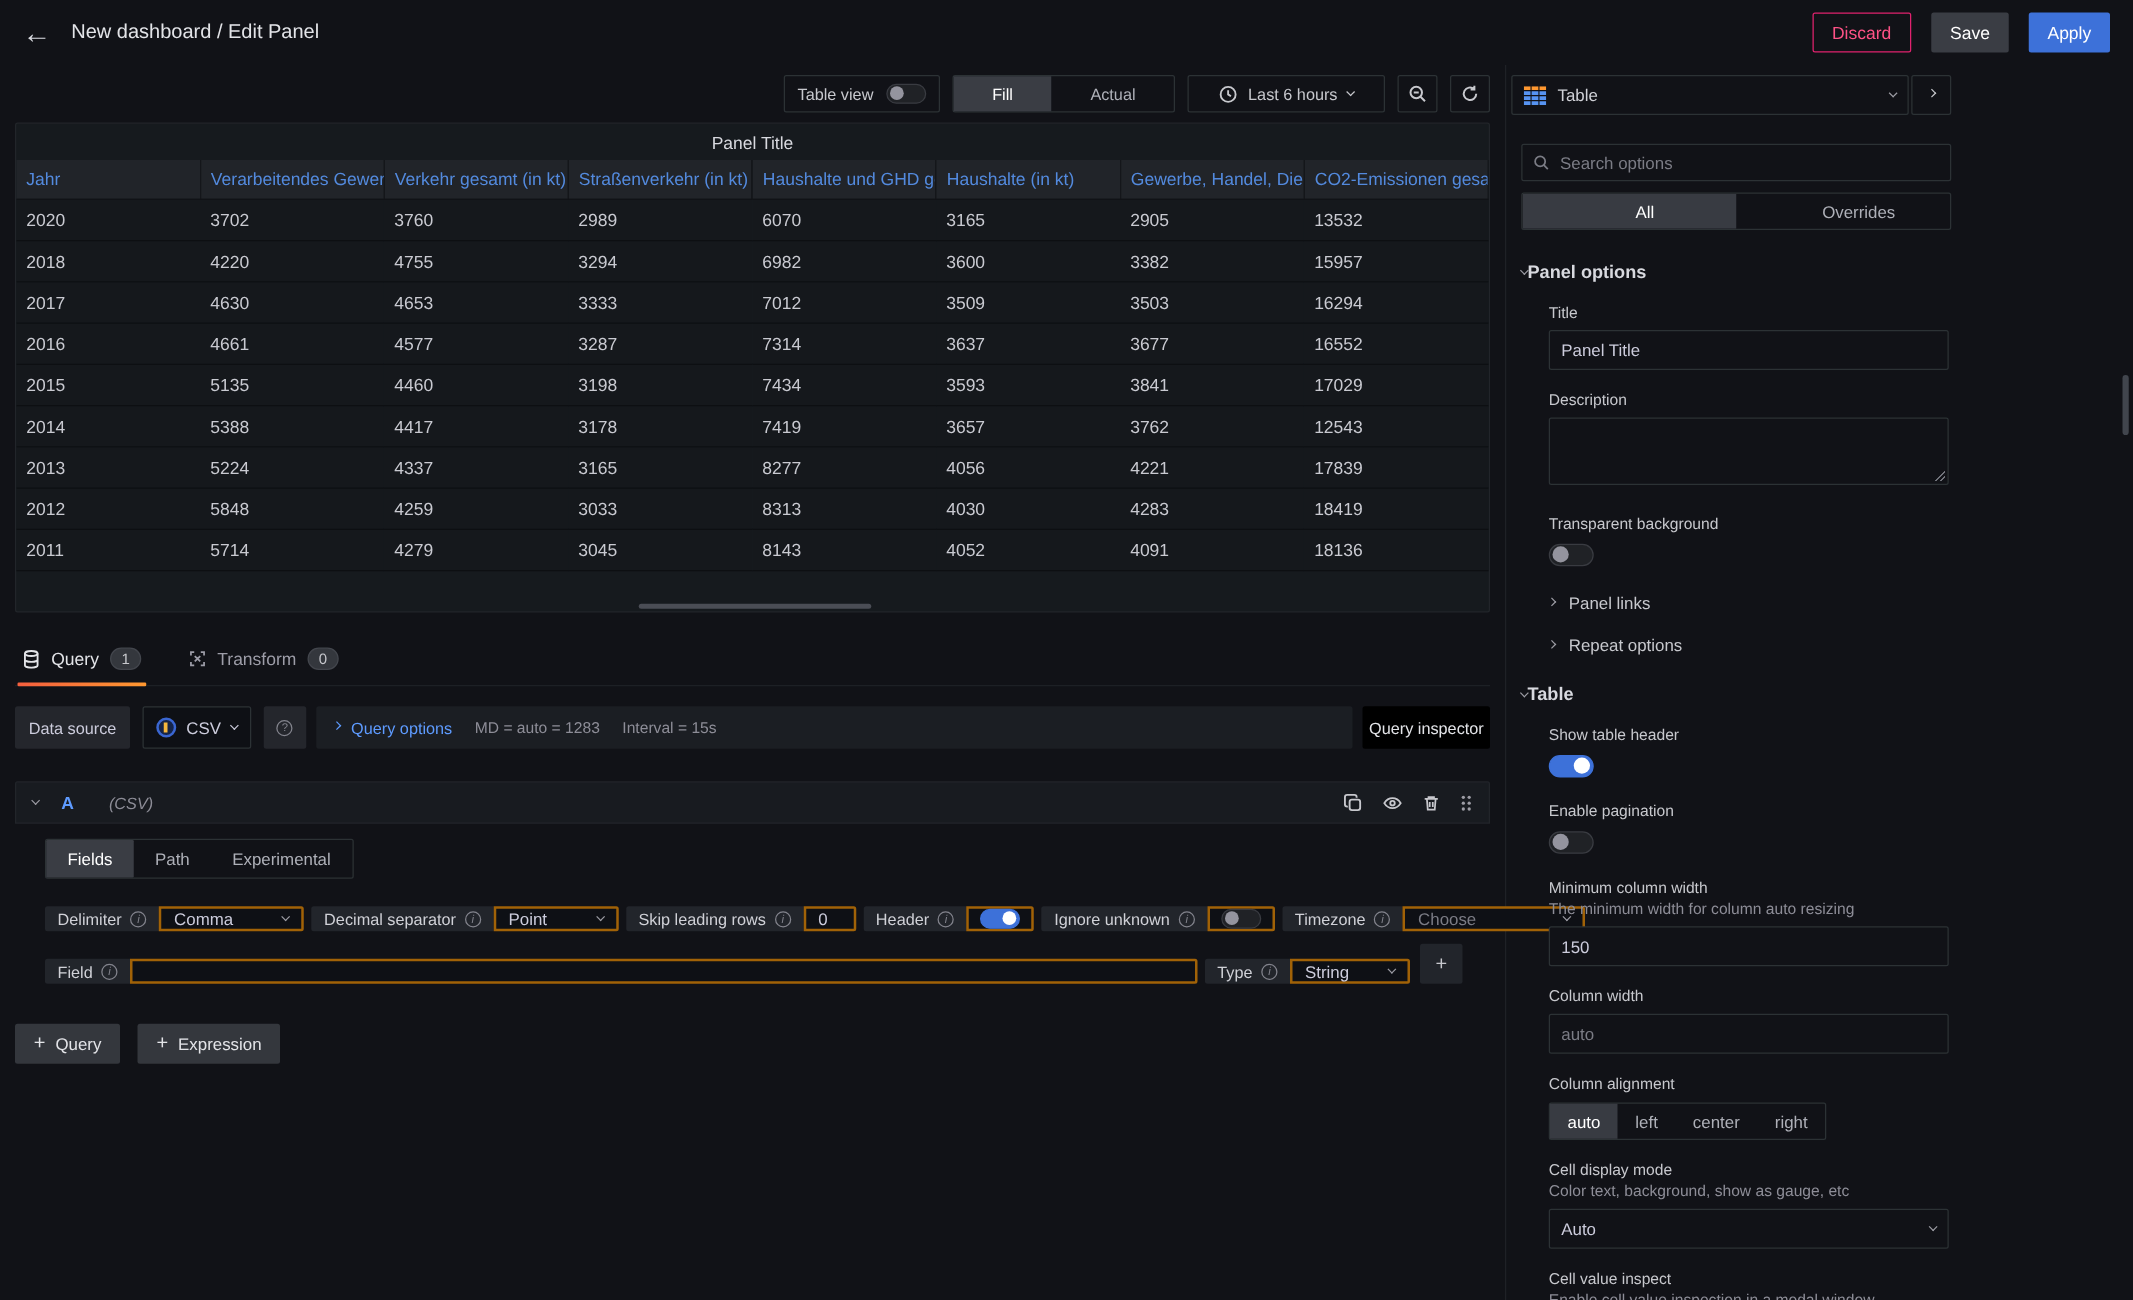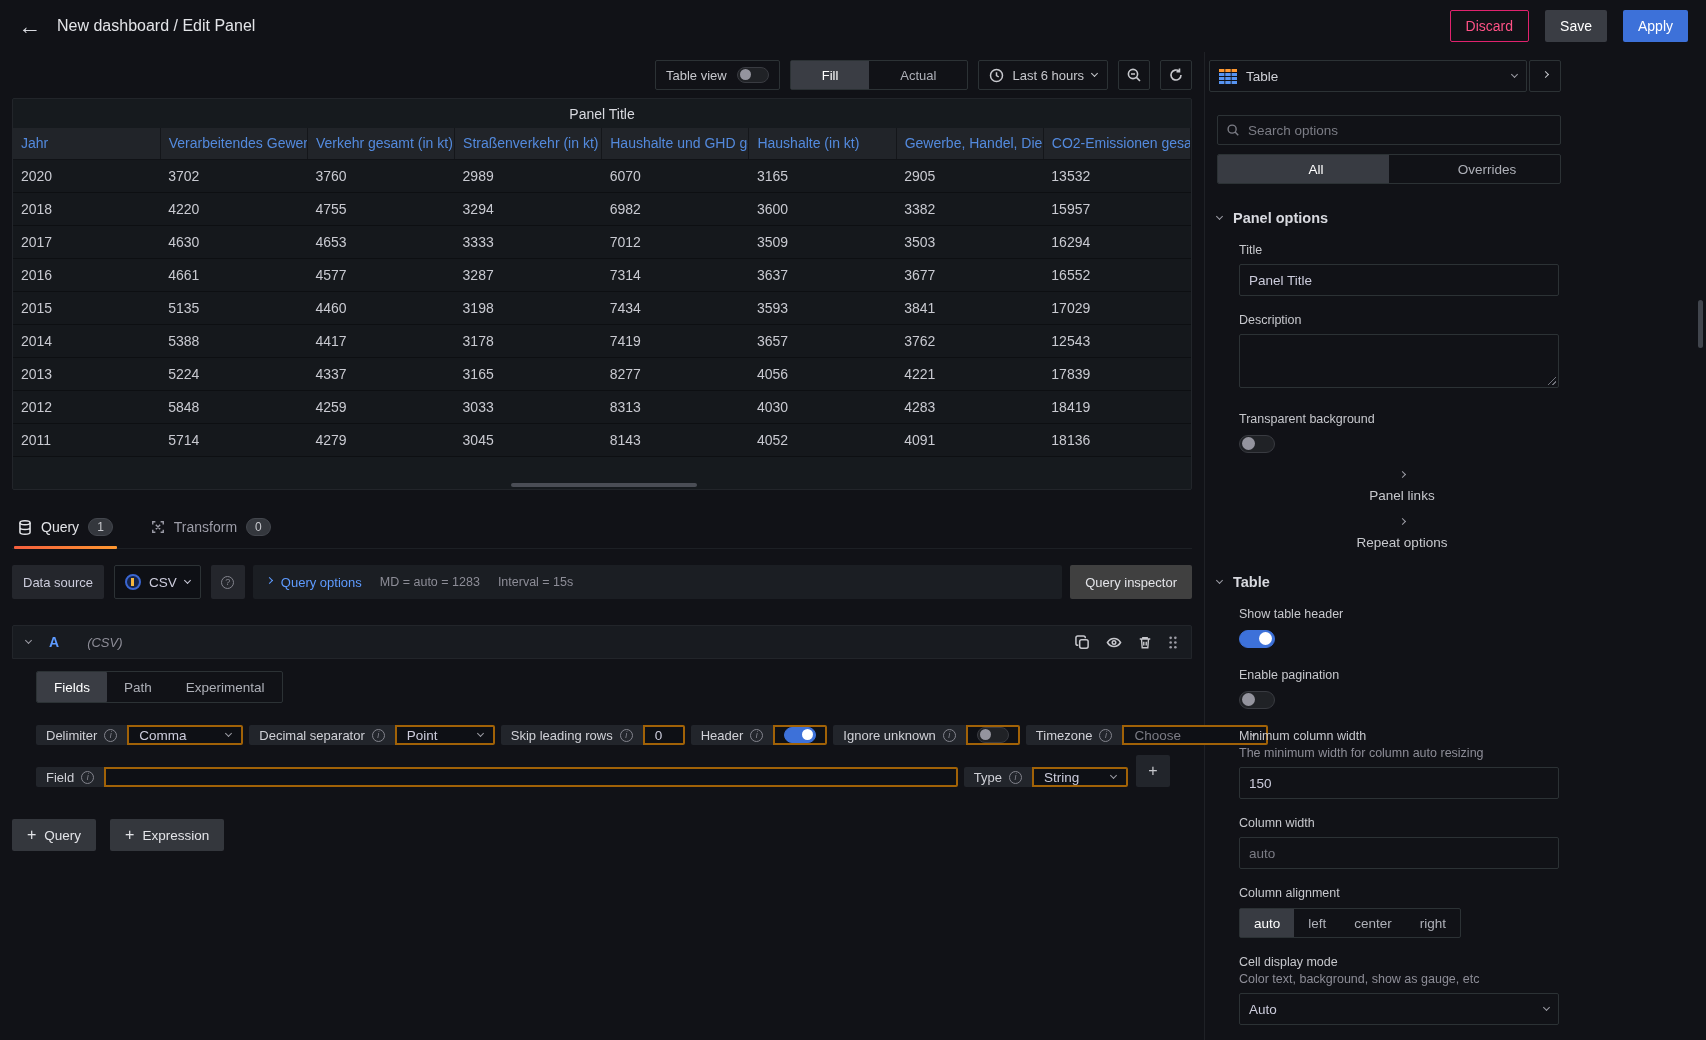--- a/index.html
+++ b/index.html
@@ -35,21 +35,21 @@
   .content { display:flex; height:988px; }
   .main { width:1205px; padding:0 12px; border-right:1px solid #1f2126; position:relative; }
   .sidebar { flex:1; position:relative; padding-left:2px; }
 
   
   .panel-toolbar { height:46px; display:flex; justify-content:flex-end; align-items:center; gap:10px; padding:8px 0; }
   .tb-group { height:30px; border:1px solid #2c3235; border-radius:2px; display:flex; align-items:center; font-size:13px; color:#c7c8cd; background:#111217; }
   .tv-group { padding:0 10px; gap:10px; font-weight:500; }
   .seg { padding:0 31px; height:100%; display:flex; align-items:center; font-weight:500; color:#aeb0b8; cursor:pointer; }
   .seg.active { background:#3a3d44; color:#fff; }
-  .time-group { padding:0 10px; gap:8px; font-weight:500; cursor:pointer; }
+  .time-group { padding:0 24px; gap:8px; font-weight:500; cursor:pointer; }
   .icon-btn { width:32px; justify-content:center; cursor:pointer; color:#c7c8cd; }
   .ic { stroke:#c7c8cd; fill:none; stroke-width:1.6; }
 
   
   .panel { height:392px; background:#161a1e; border:1px solid #22252a; border-radius:2px; position:relative; overflow:hidden; }
   .panel-title { height:29px; display:flex; align-items:center; justify-content:center; font-size:14px; font-weight:500; color:#d8d9df; }
   table { width:100%; border-collapse:collapse; table-layout:fixed; }
   th { background:#212429; color:#538ade; font-weight:500; text-align:left; height:31px; padding:0 8px; border-right:1px solid #14161a; border-bottom:1px solid #101216; white-space:nowrap; overflow:hidden; cursor:pointer; }
   td { height:33px; padding:0 8px; border-bottom:1px solid #0d0f12; color:#c9cad1; background:#15181c; white-space:nowrap; overflow:hidden; }
   .hthumb { position:absolute; bottom:2px; left:498px; width:186px; height:4px; background:#4a4d55; border-radius:2px; }
@@ -64,21 +64,21 @@
   
   .ds-bar { margin-top:16px; display:flex; align-items:stretch; height:34px; gap:8px; }
   .chip { background:#24262c; display:flex; align-items:center; padding:0 11px; border-radius:2px; font-size:13px; font-weight:500; gap:7px; }
   .ds-select { background:#0e1015; border:1px solid #2c3235; border-radius:2px; display:flex; align-items:center; gap:8px; padding:0 10px; margin-left:2px; font-size:13.5px; cursor:pointer; }
   .csv-logo { width:16px; height:16px; border-radius:50%; background:#152448; border:2px solid #3a66d1; position:relative; flex:none; }
   .csv-logo::after { content:""; position:absolute; left:4px; top:2px; width:3px; height:8px; background:#f5b73d; }
   .help-chip { width:34px; justify-content:center; margin-left:2px; cursor:pointer; }
   .ds-rest { flex:1; background:#1b1e23; border-radius:2px; display:flex; align-items:center; gap:18px; padding:0 14px; }
   .qo-link { display:flex; align-items:center; gap:9px; color:#5e9bff; font-size:13px; font-weight:500; cursor:pointer; }
   .ds-stat { color:#8d8d97; font-size:12.5px; }
-  .qi-btn { background:#404040; color:#e3e4e8; border:none; border-radius:2px; padding:0 15px; font-size:13px; font-weight:500; display:flex; align-items:center; cursor:pointer; font-family:inherit; }
+  .qi-btn { background:#000000; color:#e3e4e8; border:none; border-radius:2px; padding:0 5px; font-size:13px; font-weight:500; display:flex; align-items:center; cursor:pointer; font-family:inherit; }
 
   
   .qa-header { margin-top:26px; height:34px; background:#181b20; border:1px solid #22252a; border-radius:2px 2px 0 0; display:flex; align-items:center; padding:0 13px; gap:12px; }
   .refid { color:#5e9bff; font-size:14px; font-weight:600; margin-left:6px; }
   .qtype { color:#8d8d97; font-style:italic; font-size:13px; margin-left:16px; }
   .qa-icons { margin-left:auto; display:flex; gap:16px; align-items:center; color:#9d9da5; }
   .qa-icons svg { cursor:pointer; }
   .qa-body { padding:12px 22px 0 24px; }
   .radio-group { display:inline-flex; border:1px solid #2c3235; border-radius:2px; height:32px; background:#111217; }
   .radio { padding:0 17px; display:flex; align-items:center; font-size:13.5px; color:#aeb0b8; cursor:pointer; }
@@ -99,31 +99,31 @@
   
   .viz-row { display:flex; gap:2px; margin:8px 0 0 2px; width:352px; }
   .viz-picker { flex:1; height:32px; border:1px solid #2c3235; border-radius:2px; display:flex; align-items:center; gap:9px; padding:0 9px; font-size:13.5px; font-weight:500; color:#d0d1d7; cursor:pointer; }
   .viz-picker .chev { margin-left:auto; color:#9d9da5; }
   .viz-expand { width:32px; height:32px; border:1px solid #2c3235; border-radius:2px; display:flex; align-items:center; justify-content:center; color:#c7c8cd; cursor:pointer; }
   .side-search { margin:23px 0 0 10px; width:344px; height:30px; border:1px solid #2c3235; border-radius:2px; display:flex; align-items:center; gap:8px; padding:0 8px; color:#7b7c85; font-size:13.5px; cursor:text; }
   .ao-tabs { margin:9px 0 0 10px; width:344px; height:30px; border:1px solid #2c3235; border-radius:2px; display:flex; overflow:hidden; }
   .ao-tab { flex:1; display:flex; align-items:center; justify-content:center; font-size:13.5px; color:#aeb0b8; cursor:pointer;padding-left:25px; }
   .ao-tab.active { background:#383b42; color:#fff; font-weight:500; }
   .sections { margin:26px 0 0 10px; width:348px; }
-  .section-header { display:flex; align-items:center; gap:11px; font-size:14.5px; font-weight:600; color:#d8d9df; cursor:pointer; }
+  .section-header { display:flex; align-items:center; font-size:14.5px; font-weight:600; color:#d8d9df; cursor:pointer; }
   .section-header .chev { color:#9d9da5; }
   .sec-body { padding-left:22px; }
   .opt-label { font-size:12.5px; font-weight:500; color:#c7c8cd; margin-top:17px; }
   .opt-desc { font-size:12.5px; color:#8d8d97; margin-top:3px; }
   .inp { margin-top:7px; width:320px; height:32px; background:#111217; border:1px solid #2c3235; border-radius:2px; padding:0 9px; font-size:13.5px; color:#ccccdc; display:flex; align-items:center; cursor:text; }
   .inp.ph { color:#7b7c85; }
   .desc-box { height:54px; position:relative; align-items:flex-start; }
   .desc-box::after { content:""; position:absolute; right:2px; bottom:2px; width:9px; height:9px; clip-path:polygon(100% 0,100% 100%,0 100%); background:repeating-linear-gradient(-45deg,transparent,transparent 2px,#70727a 2px,#70727a 3px); }
   .opt-toggle { margin-top:9px; }
-  .collapse-row { display:flex; align-items:center; gap:11px; font-size:13.5px; font-weight:500; color:#c7c8cd; margin-top:19px; cursor:pointer;flex-direction:column; }
+  .collapse-row { display:flex; align-items:center; gap:11px; font-size:13.5px; font-weight:500; color:#c7c8cd; margin-top:19px; cursor:pointer; }
   .collapse-row .chev { color:#9d9da5; }
   .align-group { margin-top:8px; display:inline-flex; border:1px solid #2c3235; border-radius:2px; height:30px; }
   .align-opt { padding:0 14px; display:flex; align-items:center; font-size:13.5px; color:#aeb0b8; cursor:pointer; }
   .align-opt.active { background:#383b42; color:#fff; font-weight:500; }
   .select-full { cursor:pointer; }
   .select-full .chev { margin-left:auto; color:#9d9da5; }
   .side-thumb { position:absolute; right:3px; top:248px; width:5px; height:48px; background:#41454d; border-radius:3px; cursor:pointer; }
 
   .viz-ic { flex:none; }
 </style>

